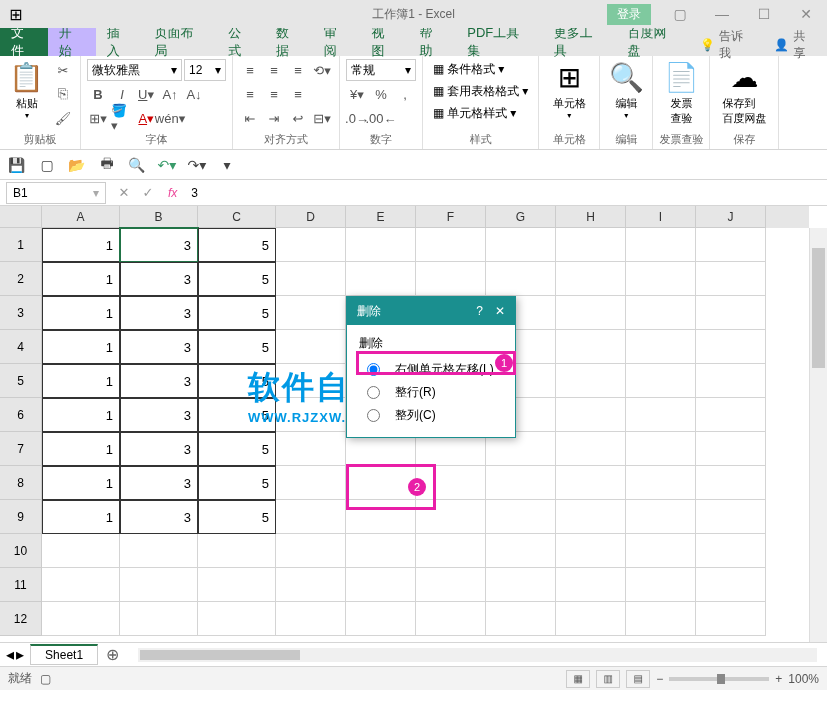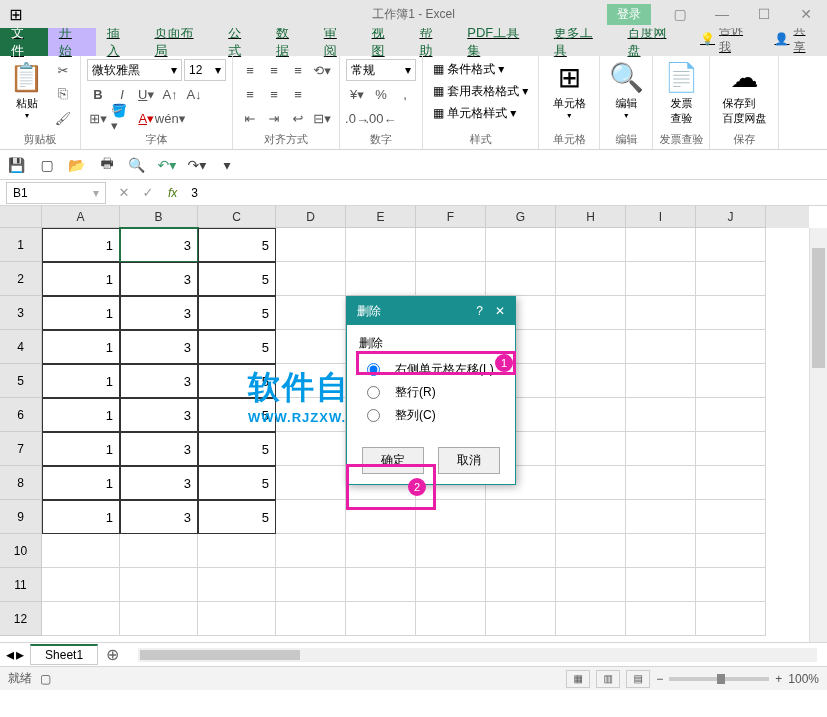--- a/index.html
+++ b/index.html
@@ -5,21 +5,21 @@
 * { margin: 0; padding: 0; box-sizing: border-box; font-family: "Microsoft YaHei", sans-serif; }
 body { width: 827px; height: 717px; background: #fff; overflow: hidden; position: relative; }
 
 .titlebar { height: 28px; background: #e6e6e6; display: flex; align-items: center; position: relative; }
 .titlebar-center { position: absolute; left: 50%; transform: translateX(-50%); display: flex; align-items: center; gap: 15px; font-size: 12px; color: #666; }
 .titlebar-right { position: absolute; right: 0; display: flex; align-items: center; height: 100%; }
 .login-btn { background: #7fc99f; color: #fff; padding: 2px 10px; font-size: 12px; margin-right: 8px; }
 .win-btn { width: 42px; height: 28px; display: flex; align-items: center; justify-content: center; color: #888; font-size: 14px; }
 .ribbon-icon-left { width: 32px; height: 28px; display: flex; align-items: center; justify-content: center; }
 
-.menubar { height: 28px; background: #e6e6e6; display: flex; align-items: flex-end; text-decoration: underline; }
+.menubar { height: 28px; background: #e6e6e6; display: flex; align-items: flex-start; }
 .menubar-item { padding: 0 11px; height: 28px; display: flex; align-items: center; font-size: 13px; color: #1a6b3d; cursor: pointer; }
 .menubar-item.file { background: #1e7145; color: #fff; }
 .menubar-item.active { background: #c4b5fd; color: #1a6b3d; }
 .menubar-right { margin-left: auto; display: flex; }
 .tell-me { display: flex; align-items: center; gap: 4px; color: #666; font-size: 12px; padding: 0 10px; }
 
 .ribbon { height: 94px; background: #fff; border-bottom: 1px solid #d5d5d5; display: flex; }
 .ribbon-group { border-right: 1px solid #e0e0e0; padding: 3px 6px 2px; display: flex; flex-direction: column; }
 .ribbon-group-content { flex: 1; display: flex; align-items: flex-start; gap: 4px; }
 .ribbon-group-label { text-align: center; font-size: 11px; color: #666; padding-top: 2px; }
@@ -31,21 +31,21 @@
 .ribbon-dropdown { border: 1px solid #ccc; height: 22px; display: flex; align-items: center; padding: 2px 4px; font-size: 12px; background: #fff; }
 .ribbon-small-btn { width: 22px; height: 22px; display: flex; align-items: center; justify-content: center; font-size: 13px; color: #555; }
 .ribbon-text-btn { height: 20px; display: flex; align-items: center; font-size: 12px; padding: 0 4px; gap: 3px; }
 
 .qat { height: 30px; background: #fff; border-bottom: 1px solid #d5d5d5; display: flex; align-items: center; padding: 0 6px; gap: 8px; }
 .qat-btn { width: 22px; height: 22px; display: flex; align-items: center; justify-content: center; font-size: 14px; color: #444; }
 
 .formula-bar { height: 26px; background: #fff; border-bottom: 1px solid #d5d5d5; display: flex; align-items: center; }
 .name-box { width: 100px; height: 22px; border: 1px solid #ccc; margin: 0 6px; padding: 0 6px; font-size: 12px; display: flex; align-items: center; }
 .fb-btn { width: 24px; color: #999; text-align: center; font-size: 13px; }
-.fx-label { font-style: italic; font-size: 12px; color: #4d7c0f; margin: 0 8px; }
+.fx-label { font-style: italic; font-size: 12px; color: #ec4899; margin: 0 8px; }
 .fb-input { flex: 1; font-size: 12px; padding: 0 6px; }
 
 .grid-area { position: relative; height: 436px; overflow: hidden; background: #fff; }
 .corner { position: absolute; top: 0; left: 0; width: 42px; height: 22px; background: #e6e6e6; border-right: 1px solid #ccc; border-bottom: 1px solid #ccc; }
 .col-headers { position: absolute; top: 0; left: 42px; right: 18px; height: 22px; display: flex; background: #e6e6e6; }
 .col-header { border-right: 1px solid #ccc; border-bottom: 1px solid #ccc; display: flex; align-items: center; justify-content: center; font-size: 12px; color: #333; }
 .row-headers { position: absolute; top: 22px; left: 0; width: 42px; }
 .row-header { height: 34px; border-right: 1px solid #ccc; border-bottom: 1px solid #ccc; background: #e6e6e6; display: flex; align-items: center; justify-content: center; font-size: 12px; }
 .cells { position: absolute; top: 22px; left: 42px; right: 18px; }
 .cell-row { display: flex; height: 34px; }
@@ -503,24 +503,20 @@
       </label>
     <label class="radio-row">
         <input type="radio" style="">
         <span>整行(R)</span>
       </label>
     <label class="radio-row">
         <input type="radio" style="">
         <span>整列(C)</span>
       </label>
   </div>
-  <div class="dialog-buttons">
-    <button class="dialog-btn">确定</button>
-    <button class="dialog-btn">取消</button>
-  </div>
 </div>
 
 <div class="highlight-box" style="left:356px;top:351px;width:160px;height:24px"></div>
 <div class="circle-badge" style="left:495px;top:354px">1</div>
 <div class="highlight-box" style="left:346px;top:464px;width:90px;height:46px"></div>
 <div class="circle-badge" style="left:408px;top:478px">2</div>
 
 <div class="sheet-tabs">
   <div class="sheet-nav">
     <span>◂</span>

